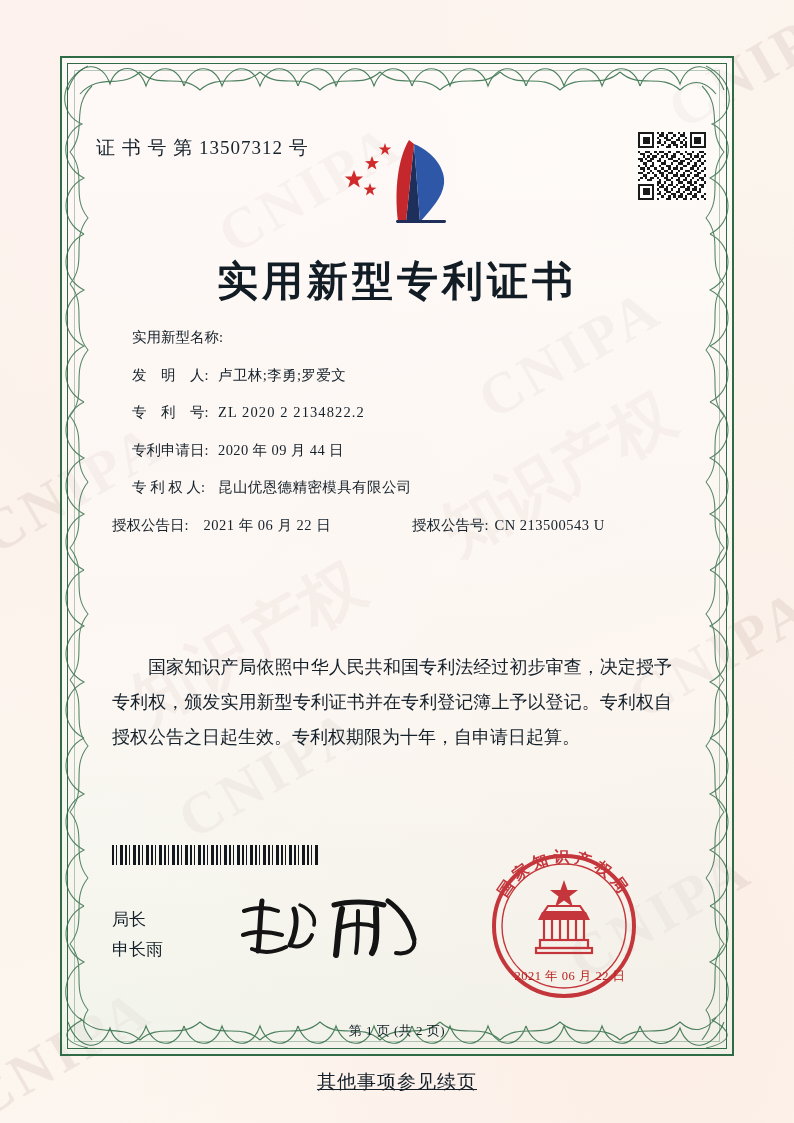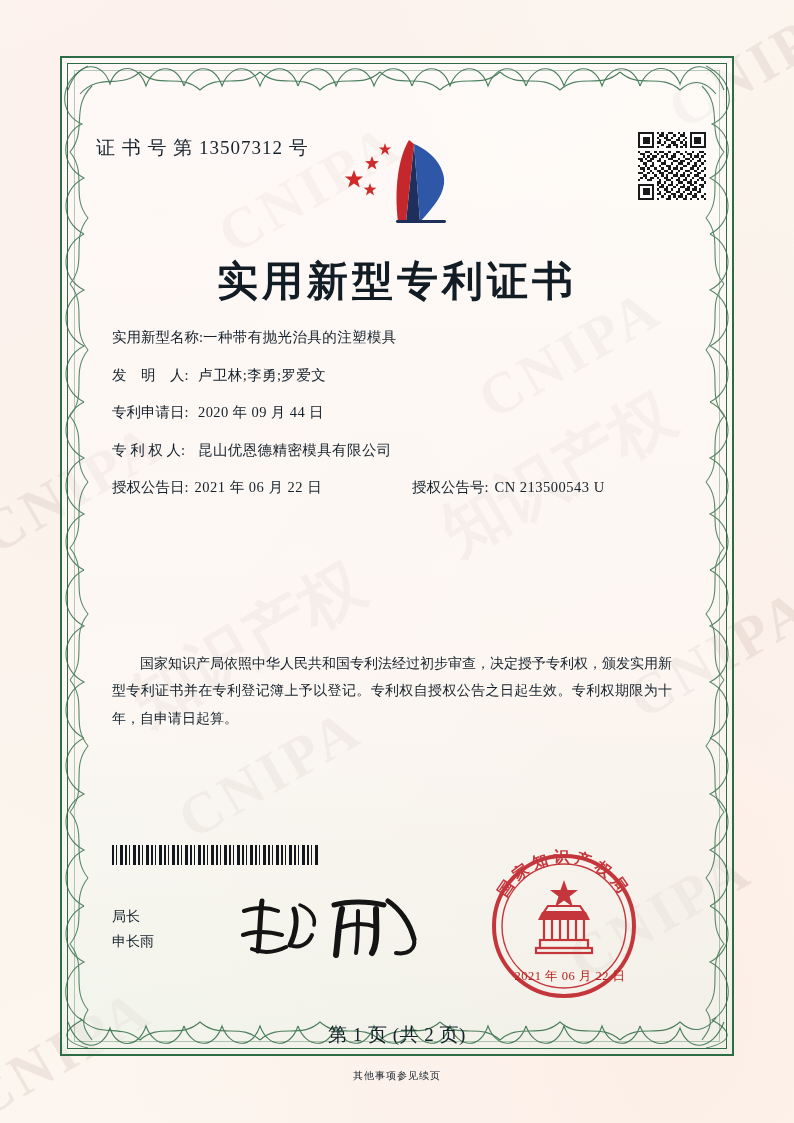--- a/index.html
+++ b/index.html
@@ -130,44 +130,45 @@
     left: 112px; top: 330px;
     width: 560px;
     font-size: 14.5px;
     color: #14202a;
     line-height: 1;
   }
   .row {
     display: flex;
     align-items: baseline;
     margin-bottom: 23px;
+    margin-left: 20px;
   }
   .row .lbl {
     flex: 0 0 86px;
     letter-spacing: 0px;
     white-space: nowrap;
   }
   .row .val {
     flex: 1 1 auto;
     letter-spacing: 0.4px;
   }
   .row .val.mono-ish { letter-spacing: 1.1px; }
 
   .row-split { display: flex; align-items: baseline; margin-bottom: 23px; }
   .row-split .half { display: flex; align-items: baseline; }
-  .row-split .half.first { width: 300px; }
+  .row-split .half.first { width: 300px; gap: 9px; }
   .row-split .lbl2 { white-space: nowrap; }
   .row-split .val2 { margin-left: 6px; letter-spacing: 0.5px; }
 
   
   .paras {
     position: absolute;
     left: 112px; top: 650px;
     width: 560px;
-    font-size: 14px;
+    font-size: 18px;
     color: #14202a;
     line-height: 1.95;
     text-align: justify;
   }
   .paras p { margin: 0; text-indent: 2em; }
 
   
   .barcode {
     position: absolute;
     left: 112px; top: 845px;
@@ -175,21 +176,21 @@
     background:
       repeating-linear-gradient(90deg,
         #12181d 0px, #12181d 2px, transparent 2px, transparent 4px,
         #12181d 4px, #12181d 5px, transparent 5px, transparent 8px,
         #12181d 8px, #12181d 11px, transparent 11px, transparent 13px);
   }
 
   .director-block {
     position: absolute;
     left: 112px; top: 905px;
-    font-size: 14px;
+    font-size: 17px;
     color: #14202a;
     line-height: 1.75;
   }
 
   .signature {
     position: absolute;
     left: 238px; top: 895px;
     width: 190px; height: 64px;
   }
 
@@ -206,32 +207,33 @@
     text-align: center;
     font-size: 12.5px;
     color: #b9231f;
     letter-spacing: 0.5px;
   }
 
   .page-num {
     position: absolute;
     left: 0; right: 0; top: 1022px;
     text-align: center;
+    font-size: 13px;
+    color: #14202a;
+    letter-spacing: 0.5px;
+  }
+
+  .footer-note {
+    position: absolute;
+    left: 0; right: 0; top: 1069px;
+    text-align: center;
     font-size: 19px;
     color: #14202a;
-    letter-spacing: 0.5px;
-  }
-
-  .footer-note {
-    position: absolute;
-    left: 0; right: 0; top: 1069px;
-    text-align: center;
-    font-size: 10px;
-    color: #14202a;
     letter-spacing: 1px;
+    text-decoration: underline;
   }
 </style>
 </head>
 <body>
 
 <div class="page-bg"></div>
 
 <div class="wm wm1">CNIPA</div>
 <div class="wm wm2">CNIPA</div>
 <div class="wm wm3">CNIPA</div>
@@ -548,25 +550,28 @@
   <path d="M80 86 L74 8 C94 16, 106 34, 104 48 C102 62, 92 72, 80 86 Z" fill="#2f57a8"></path>
   <path d="M66 86 L74 8 L69 4 C58 22, 54 54, 58 86 Z" fill="#c4282c"></path>
   <rect x="56" y="84" width="50" height="3" rx="1.4" fill="#1f2f5c"></rect>
 </svg>
 
 <div class="title">实用新型专利证书</div>
 
 <div class="fields">
   <div class="row">
     <span class="lbl">实用新型名称:</span>
-    <span class="val">一种带有抛光治具的注塑模具</span>
   </div>
   <div class="row">
     <span class="lbl">发　明　人:</span>
     <span class="val">卢卫林;李勇;罗爱文</span>
+  </div>
+  <div class="row">
+    <span class="lbl">专　利　号:</span>
+    <span class="val mono-ish">ZL 2020 2 2134822.2</span>
   </div>
   <div class="row">
     <span class="lbl">专利申请日:</span>
     <span class="val">2020 年 09 月 44 日</span>
   </div>
   <div class="row">
     <span class="lbl">专 利 权 人:</span>
     <span class="val">昆山优恩德精密模具有限公司</span>
   </div>
   <div class="row-split">

